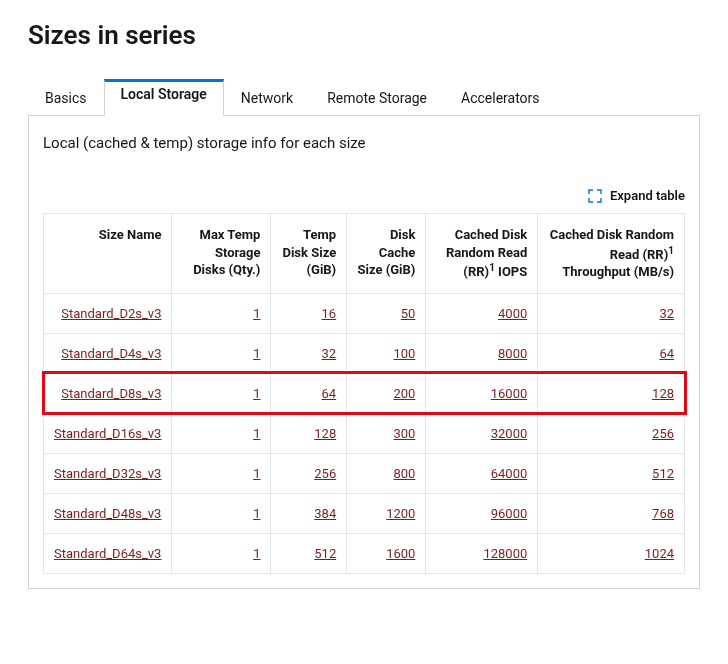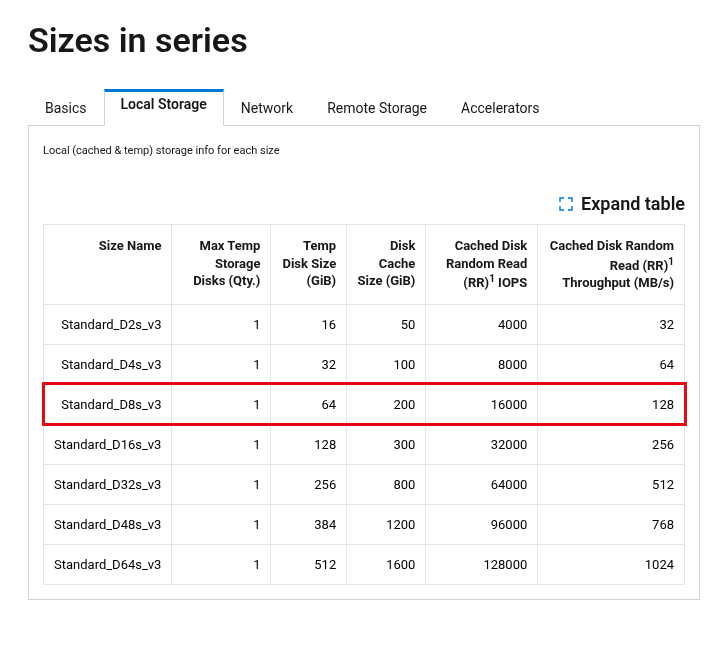--- a/index.html
+++ b/index.html
@@ -5,21 +5,21 @@
   * { box-sizing: border-box; }
   body {
     margin: 0;
     padding: 20px 28px;
     font-family: "Segoe UI", -apple-system, BlinkMacSystemFont, Roboto, Arial, sans-serif;
     color: #171717;
     background: #fff;
     width: 728px;
   }
   h1.page-title {
-    font-size: 34px;
+    font-size: 26px;
     font-weight: 600;
     margin: 0 0 28px 0;
     color: #171717;
   }
   .tabs {
     display: flex;
     border-bottom: 1px solid #d1d1d1;
     margin-bottom: 0;
   }
   .tab {
@@ -40,31 +40,31 @@
     font-weight: 600;
     padding-top: 4px;
     background: #fff;
   }
   .tab-panel {
     border: 1px solid #d1d1d1;
     border-top: none;
     padding: 18px 14px 14px 14px;
   }
   .panel-desc {
-    font-size: 11px;
+    font-size: 15px;
     color: #171717;
     margin: 0 0 36px 0;
   }
   .expand-row {
     display: flex;
     justify-content: flex-end;
     align-items: center;
     gap: 8px;
     margin-bottom: 10px;
-    font-size: 18px;
+    font-size: 13px;
     font-weight: 600;
     color: #171717;
     cursor: pointer;
   }
   .expand-icon {
     width: 14px;
     height: 14px;
     position: relative;
     display: inline-block;
   }
@@ -80,21 +80,22 @@
     text-align: right;
     vertical-align: top;
   }
   table.data th {
     font-weight: 700;
     font-size: 13px;
     background: #fff;
     line-height: 1.35;
   }
   table.data tbody tr td {
-    color: #000000;
+    color: #7f1d1d;
+    text-decoration: underline;
   }
   tr.highlighted {
     outline: 3px solid #e30613;
     outline-offset: -1px;
   }
   sup { font-size: 10px; }
 </style>
 </head>
 <body>
 

